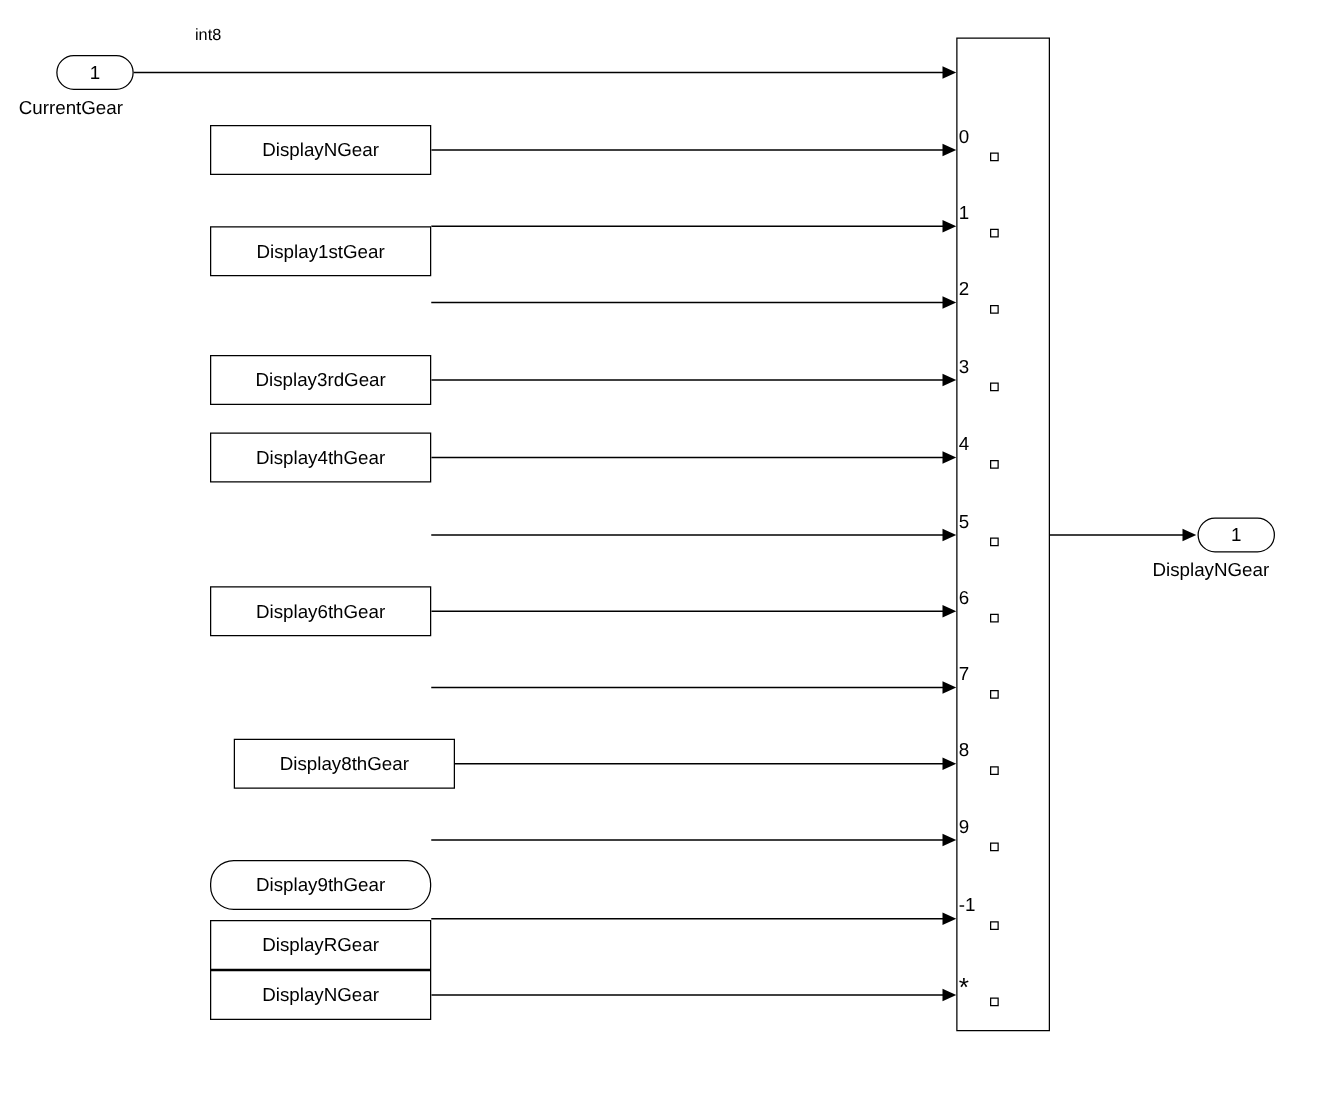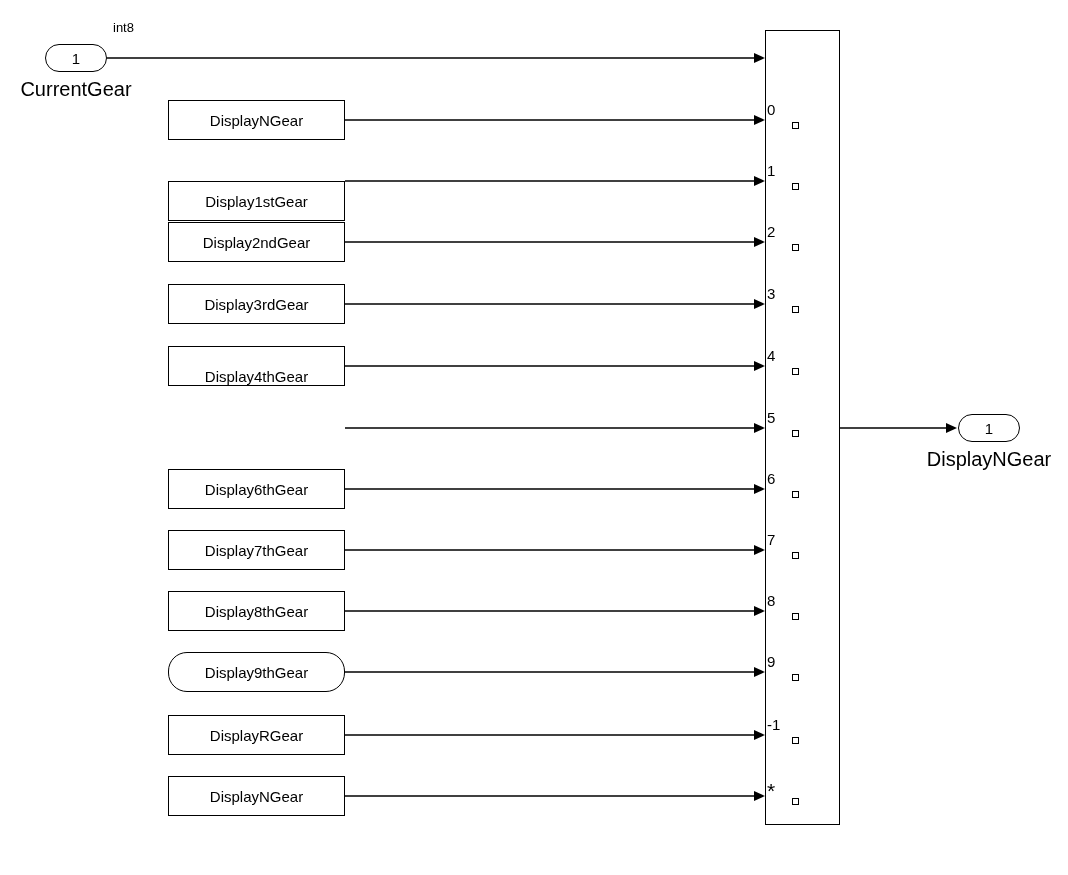--- a/index.html
+++ b/index.html
@@ -37,28 +37,28 @@
     border-radius: 15px;
     background: #fff;
     display: flex;
     align-items: center;
     justify-content: center;
     font-size: 15px;
     box-sizing: border-box;
   }
   .block-name {
     position: absolute;
-    font-size: 20px;
-    text-align: center;
+    font-size: 15px;
     white-space: nowrap;
   }
   .annotation {
     position: absolute;
     font-size: 13px;
     white-space: nowrap;
+    margin-left: 43px;
   }
   .src-block {
     position: absolute;
     left: 168px;
     width: 177px;
     height: 40px;
     border: 1.5px solid #000;
     background: #fff;
     box-sizing: border-box;
     display: flex;
@@ -176,42 +176,36 @@
   </div>
   <div class="block-name" style="left:15px; top:78px; width:122px;">CurrentGear</div>
   <div class="annotation" style="left:113px; top:20px;">int8</div>
 
   <div class="src-block" style="top:100px;">
       <span>DisplayNGear</span>
     </div>
   <div class="src-block" style="top:161px;margin-top:20px;">
       <span>Display1stGear</span>
     </div>
-  <div class="src-block" style="top:222px;">
-      <span>Display2ndGear</span>
-    </div>
   <div class="src-block" style="top:284px;">
       <span>Display3rdGear</span>
     </div>
-  <div class="src-block" style="top:346px;align-items:flex-end;">
+  <div class="src-block" style="top:346px;">
       <span>Display4thGear</span>
     </div>
   <div class="src-block" style="top:469px;justify-content:center;">
       <span>Display6thGear</span>
     </div>
-  <div class="src-block" style="top:530px;">
-      <span>Display7thGear</span>
-    </div>
-  <div class="src-block" style="top:591px;">
+  <div class="src-block" style="top:591px;margin-left:19px;">
       <span>Display8thGear</span>
     </div>
-  <div class="src-block" style="top:652px;border-radius:19px;">
+  <div class="src-block" style="top:688px;border-radius:19px;">
       <span>Display9thGear</span>
     </div>
-  <div class="src-block" style="top:715px;text-align:right;">
+  <div class="src-block" style="top:736px;text-align:right;">
       <span>DisplayRGear</span>
     </div>
   <div class="src-block" style="top:776px;">
       <span>DisplayNGear</span>
     </div>
 
   <div class="mp-switch"></div>
 
   <div class="mp-port-label" style="top:101px;">0</div>
   <div class="mp-port-label" style="top:162px;">1</div>

